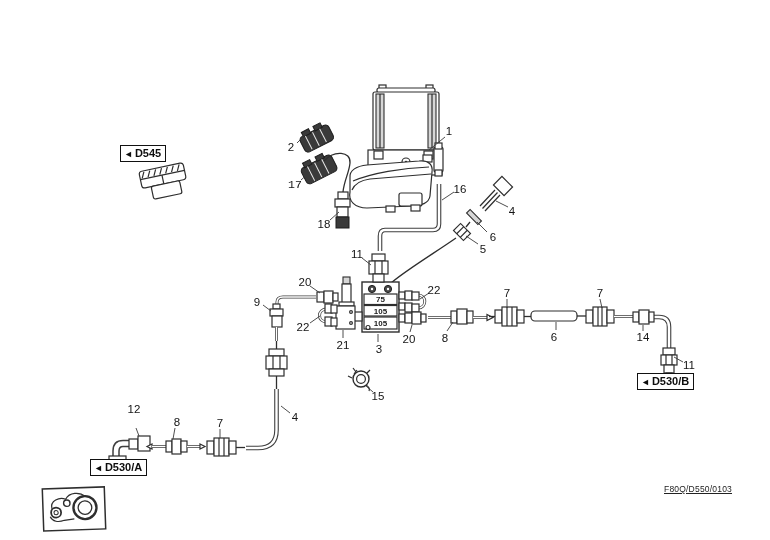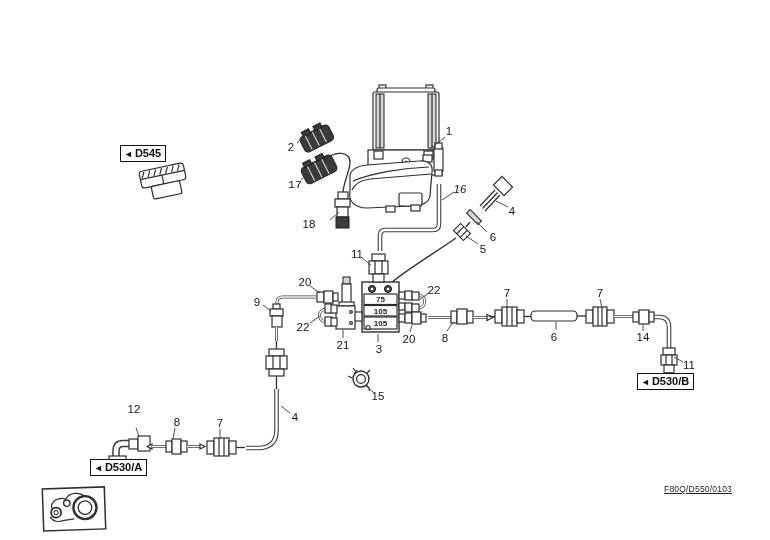--- a/index.html
+++ b/index.html
@@ -317,22 +317,22 @@
       <line class="leader" x1="175" y1="428" x2="173" y2="439"></line>
       <line class="leader" x1="220" y1="429" x2="220" y2="438"></line>
       <line class="leader" x1="290" y1="413" x2="281" y2="406"></line>
     </g>
   </svg>
 
   <div id="labels">
       <div class="part-label" style="left: 449px; top: 131px;">1</div>
       <div class="part-label" style="left: 291px; top: 147px;">2</div>
       <div class="part-label" style="left: 295px; top: 184px; font-family: Liberation Mono, monospace;">17</div>
-      <div class="part-label" style="left: 309px; top: 224px;">18</div>
-      <div class="part-label" style="left: 460px; top: 189px; font-style: italic;">16</div>
+      <div class="part-label" style="left: 324px; top: 224px;">18</div>
+      <div class="part-label" style="left: 460px; top: 189px;">16</div>
       <div class="part-label" style="left: 512px; top: 211px;">4</div>
       <div class="part-label" style="left: 493px; top: 237px;">6</div>
       <div class="part-label" style="left: 483px; top: 249px;">5</div>
       <div class="part-label" style="left: 357px; top: 254px;">11</div>
       <div class="part-label" style="left: 305px; top: 282px;">20</div>
       <div class="part-label" style="left: 257px; top: 302px;">9</div>
       <div class="part-label" style="left: 303px; top: 327px;">22</div>
       <div class="part-label" style="left: 343px; top: 345px;">21</div>
       <div class="part-label" style="left: 379px; top: 349px;">3</div>
       <div class="part-label" style="left: 434px; top: 290px;">22</div>

